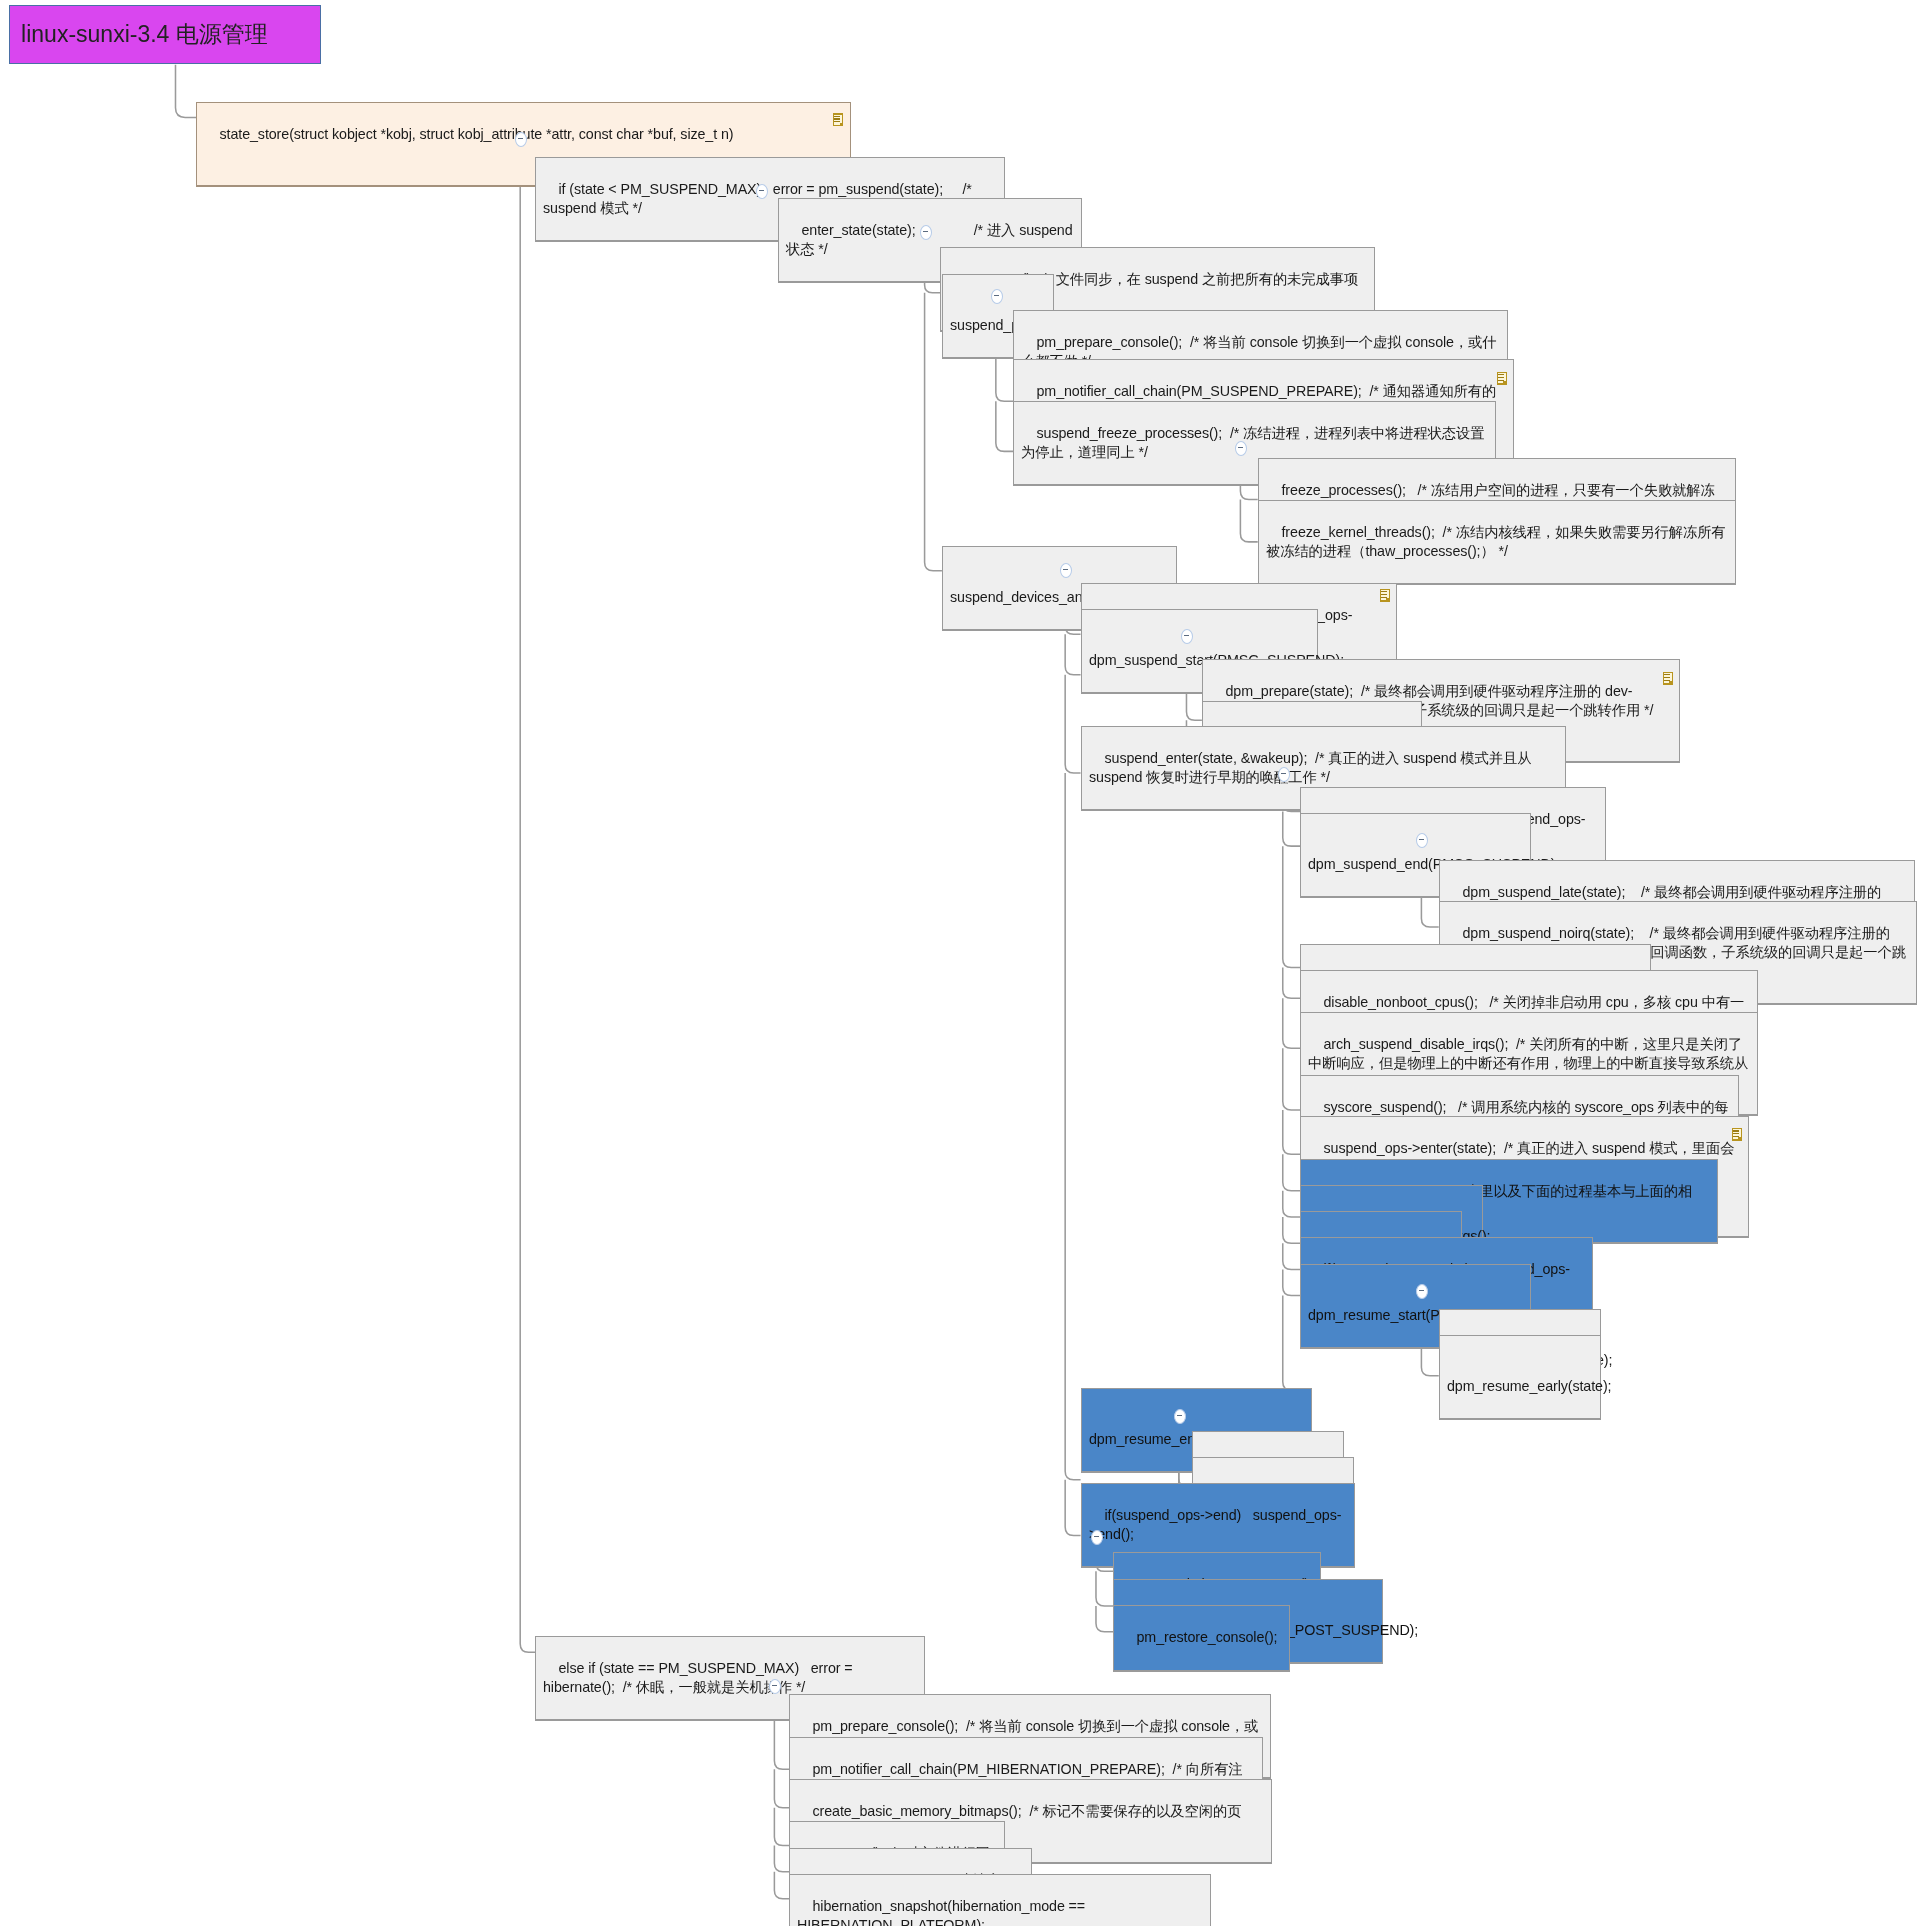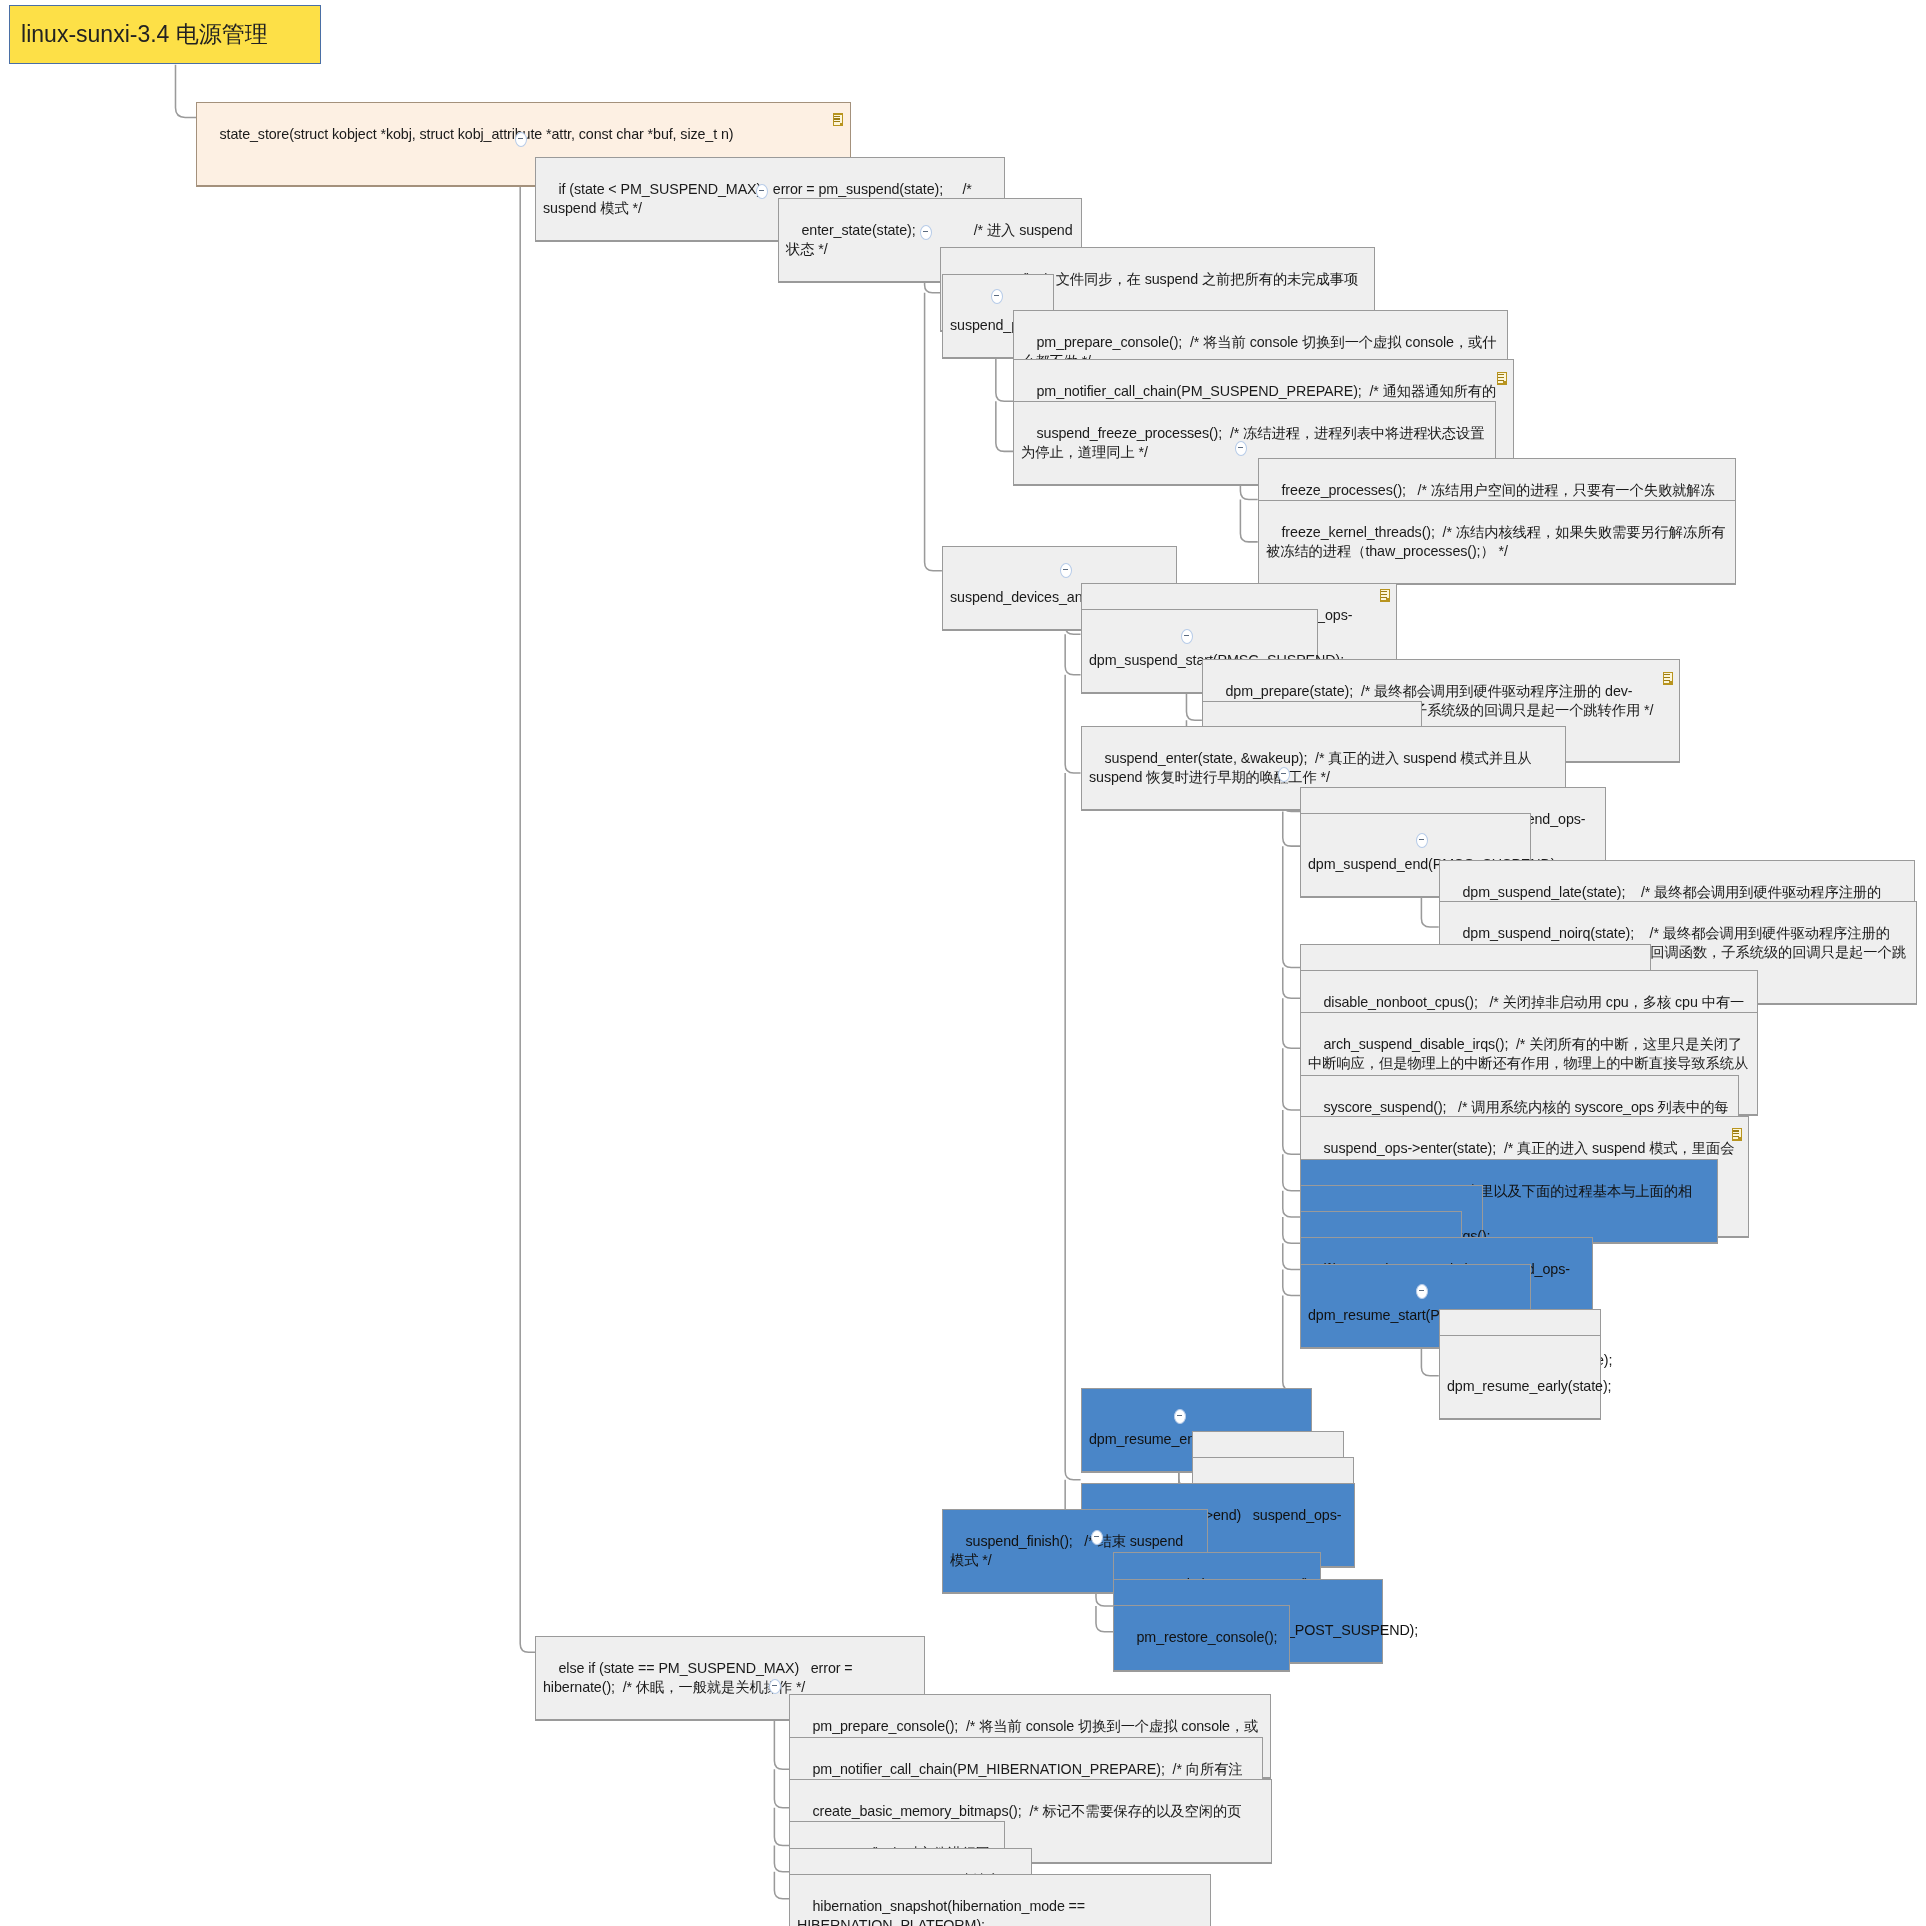--- a/index.html
+++ b/index.html
@@ -20,21 +20,21 @@
     border-right-width:1.9px;border-bottom-width:2.3px;
     background:#efefef;
     color:#1a1a1a;
     font-size:14.3px;
     line-height:1.30;
     padding:3.9px 6.2px 3.9px 7px;
     white-space:pre-wrap;
     letter-spacing:-0.1px;
   }
   .node.root{
-    background:#fde047;border:1.5px solid #4a6fa5;
+    background:#d946ef;border:1.5px solid #4a6fa5;
     font-size:23px;padding:8.5px 11.6px;letter-spacing:0px;color:#222;
   }
   .node.peach{background:#fdf0e3;border-color:#a4917c;border-right-width:1.9px;border-bottom-width:2.3px;}
   .node.blue{background:#4a86c8;border-color:#9a9a9a;color:#111;}
 
   
   .note-icon{
     display:inline-block;position:absolute;
     width:10px;height:13px;
   }
@@ -314,23 +314,20 @@
   </div>
 
   <div class="node" style="left:1192px;top:1457px;width:162px;">
     <span>dpm_complete(state);</span>
   </div>
 
   <div class="node blue" style="left:1081px;top:1483px;width:274px;">
     <span>if(suspend_ops-&gt;end)   suspend_ops-&gt;end();</span>
   </div>
 
-  <div class="node blue" style="left:942px;top:1509px;width:266px;">
-    <span>suspend_finish();   /* 结束 suspend 模式 */</span>
-  </div>
   <span class="bubble" style="left:1096px;top:1536px;"></span>
 
   <div class="node blue" style="left:1113px;top:1552px;width:208px;">
     <span>suspend_thaw_processes();</span>
   </div>
 
   <div class="node blue" style="left:1113px;top:1579px;width:270px;">
     <span>pm_notifier_call_chain(PM_POST_SUSPEND);</span>
   </div>
 

